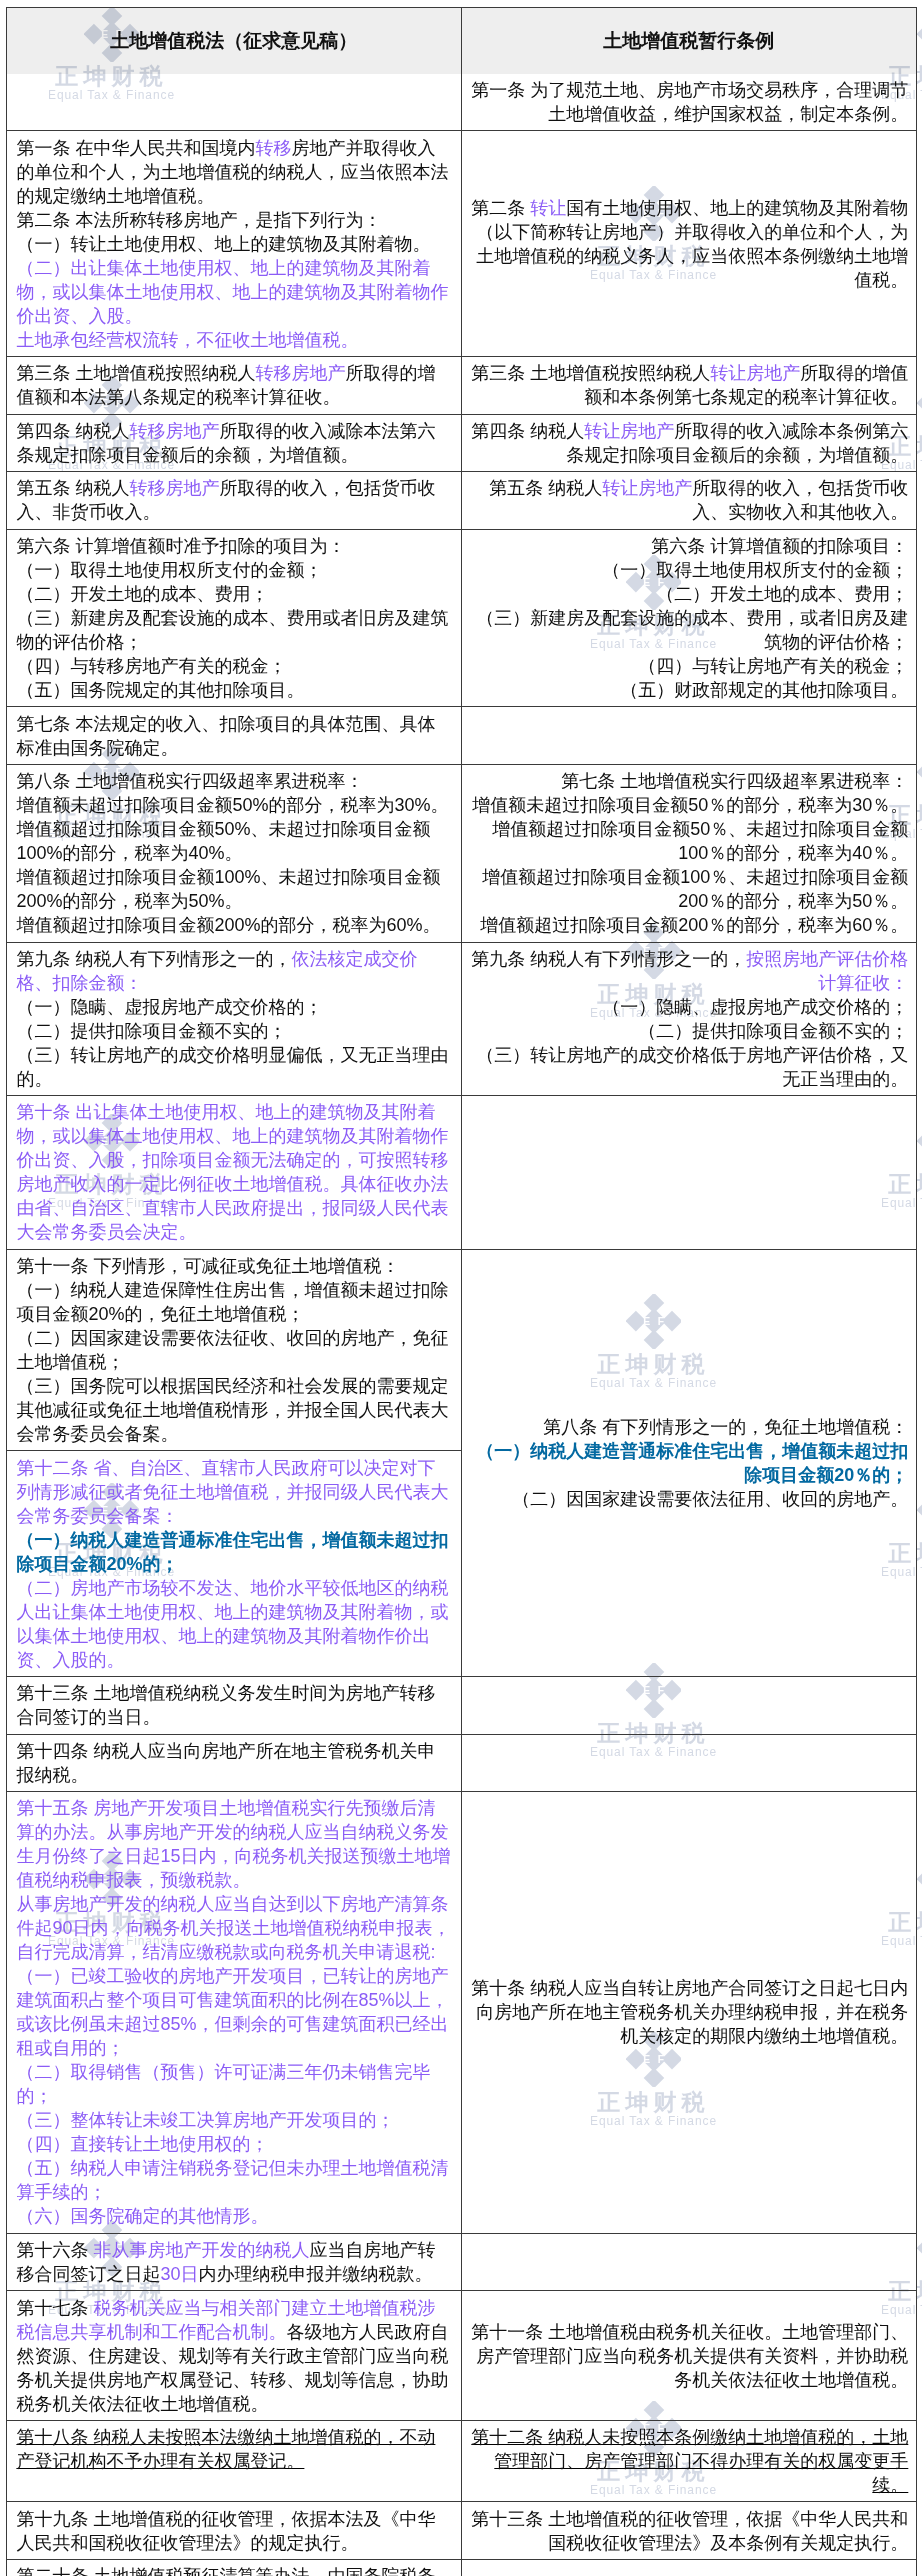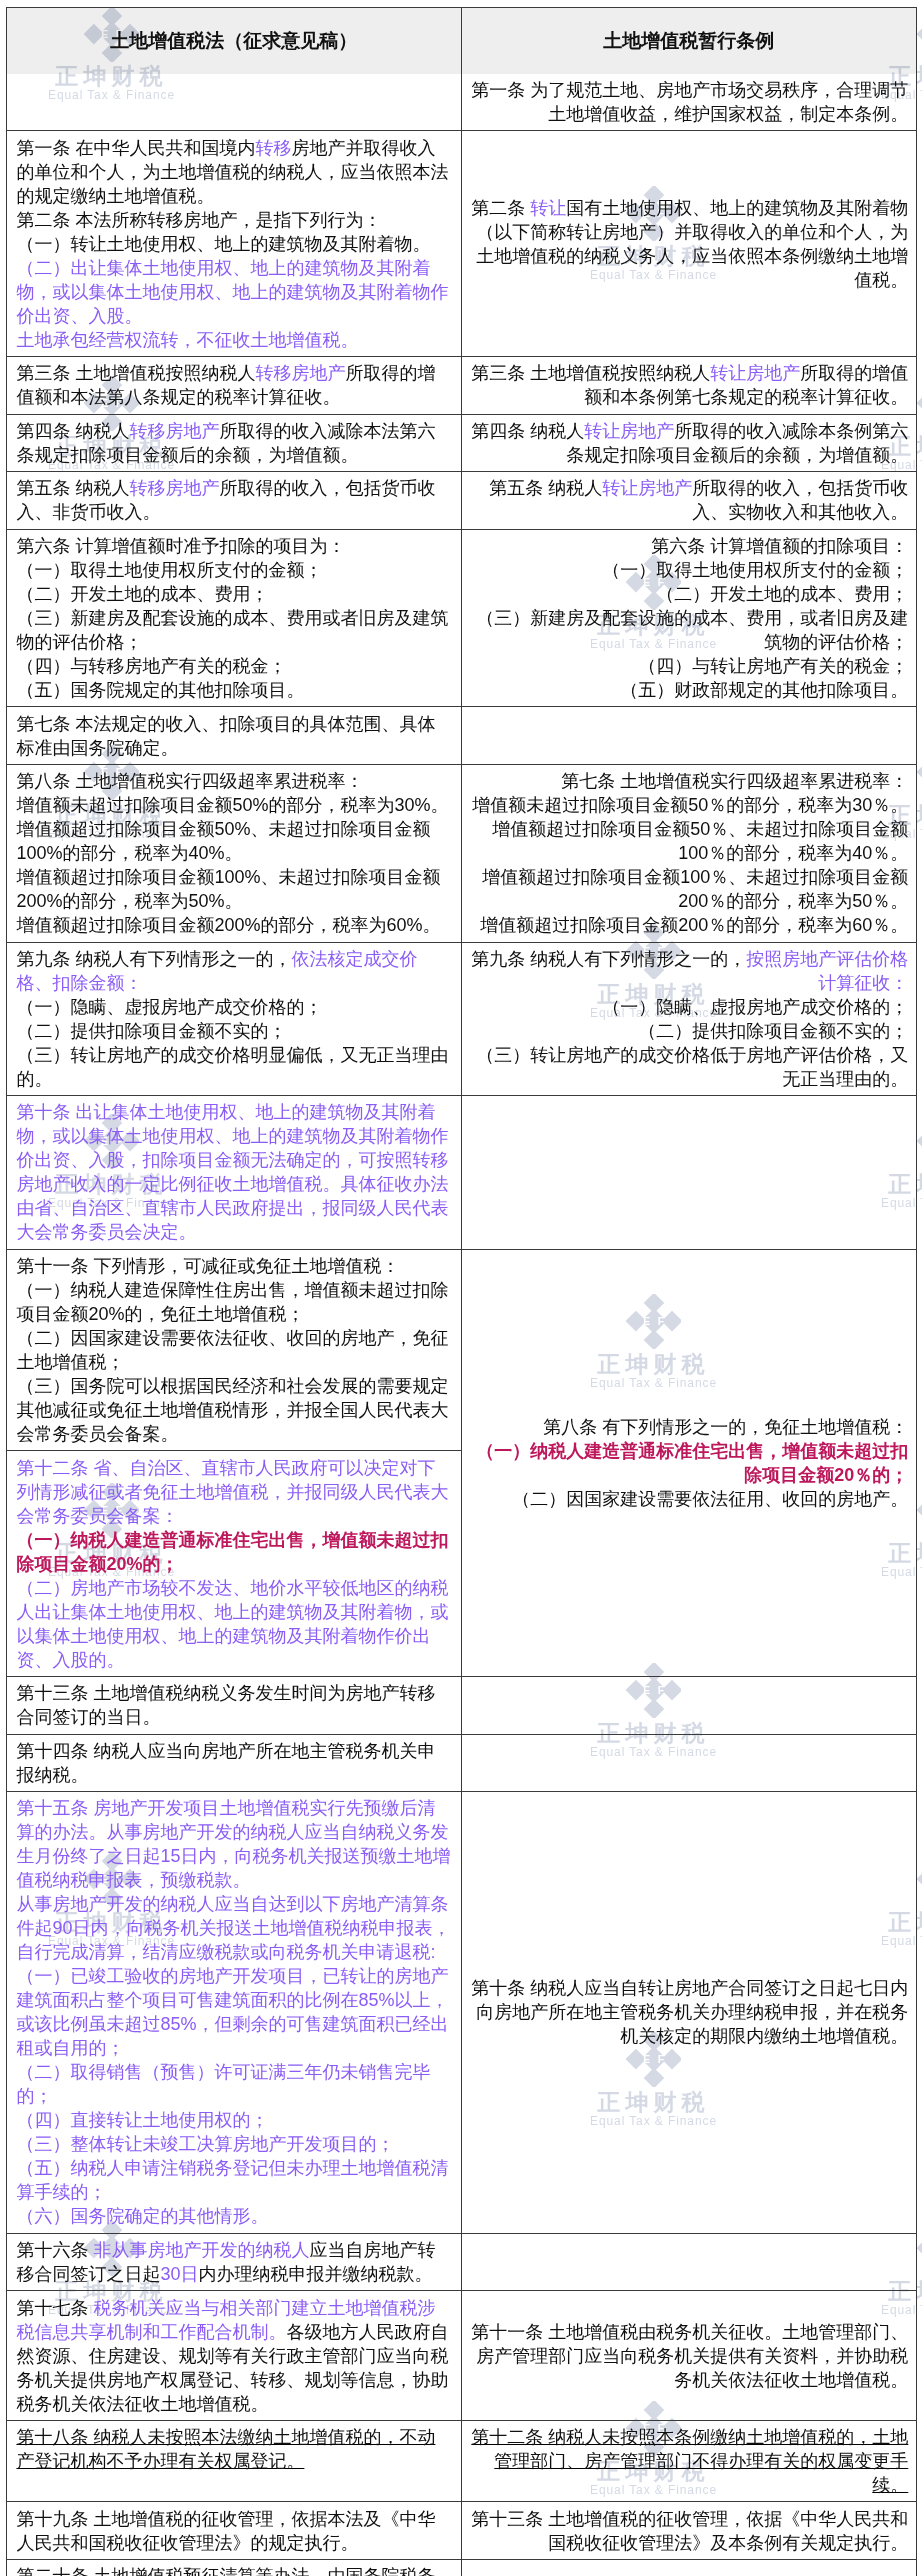--- a/index.html
+++ b/index.html
@@ -18,21 +18,21 @@
   .cell{padding:4.3px 7.7px 4.3px 9.4px;font-size:18px;line-height:24px;color:#101010;}
   .lcol>.cell{flex:1;}
   .substack .cell{flex:none;}
   .sub2{border-top:1.7px solid #3a3a3a;}
   .header .hcell{background:rgba(0,0,0,0.068);display:flex;align-items:center;justify-content:center;
     font-weight:bold;font-size:19px;color:#111;}
   .header .hcell.left{border-right:1.7px solid #3a3a3a;}
   p{margin:0;}
   .n{color:#101010;font-weight:normal;}
   .r{color:#8b5cf6;font-weight:normal;}
-  .b{color:#be185d;font-weight:bold;}
+  .b{color:#0369a1;font-weight:bold;}
   .wm-diamond{display:block;margin:0 auto 1.7px auto;}
 </style>
 </head>
 <body>
 
 <div id="wm-layer">
     <div class="wm" style="left: 26px; top: 6.8px;">
       <svg class="wm-diamond" width="55" height="55" viewBox="0 0 64 64">
         <g fill="#c6cddc">
           <rect x="24" y="2" width="17" height="17" transform="rotate(45 32.5 10.5)"></rect>
@@ -585,22 +585,22 @@
           <div class="cell"></div>
         </div>
       </div>
       <div class="trow" style="min-height: 434px;">
         <div class="lcol">
           <div class="cell">
             <p><span class="r">第十五条 房地产开发项目土地增值税实行先预缴后清算的办法。从事房地产开发的纳税人应当自纳税义务发生月份终了之日起15日内，向税务机关报送预缴土地增值税纳税申报表，预缴税款。</span></p>
             <p><span class="r">从事房地产开发的纳税人应当自达到以下房地产清算条件起90日内，向税务机关报送土地增值税纳税申报表，自行完成清算，结清应缴税款或向税务机关申请退税:</span></p>
             <p><span class="r">（一）已竣工验收的房地产开发项目，已转让的房地产建筑面积占整个项目可售建筑面积的比例在85%以上，或该比例虽未超过85%，但剩余的可售建筑面积已经出租或自用的；</span></p>
             <p><span class="r">（二）取得销售（预售）许可证满三年仍未销售完毕的；</span></p>
+            <p><span class="r">（三）整体转让未竣工决算房地产开发项目的；</span></p>
             <p><span class="r">（四）直接转让土地使用权的；</span></p>
-            <p><span class="r">（三）整体转让未竣工决算房地产开发项目的；</span></p>
             <p><span class="r">（五）纳税人申请注销税务登记但未办理土地增值税清算手续的；</span></p>
             <p><span class="r">（六）国务院确定的其他情形。</span></p>
           </div>
         </div>
         <div class="rcol">
           <div class="cell">
             <p><span class="n">第十条 纳税人应当自转让房地产合同签订之日起七日内向房地产所在地主管税务机关办理纳税申报，并在税务机关核定的期限内缴纳土地增值税。</span></p>
           </div>
         </div>
       </div>

